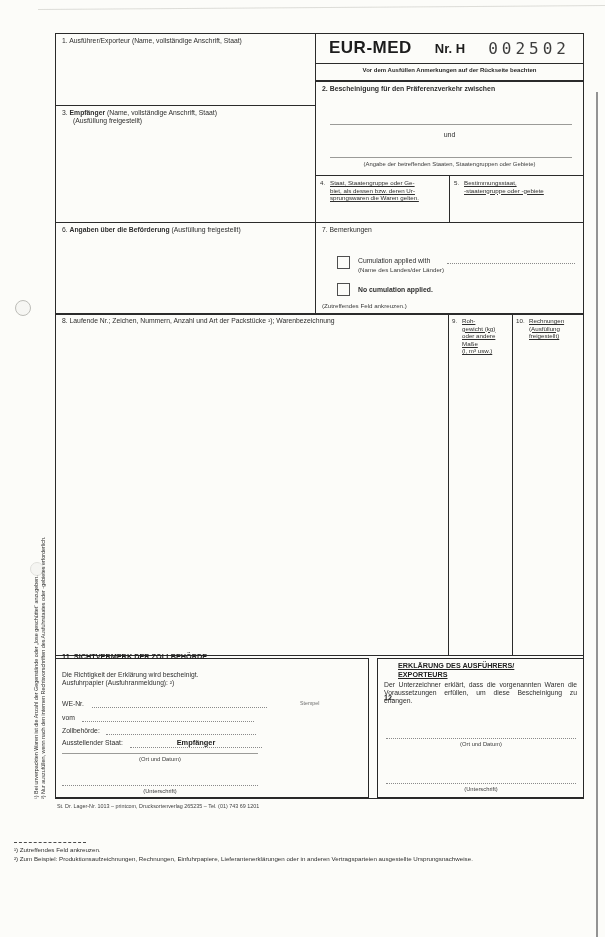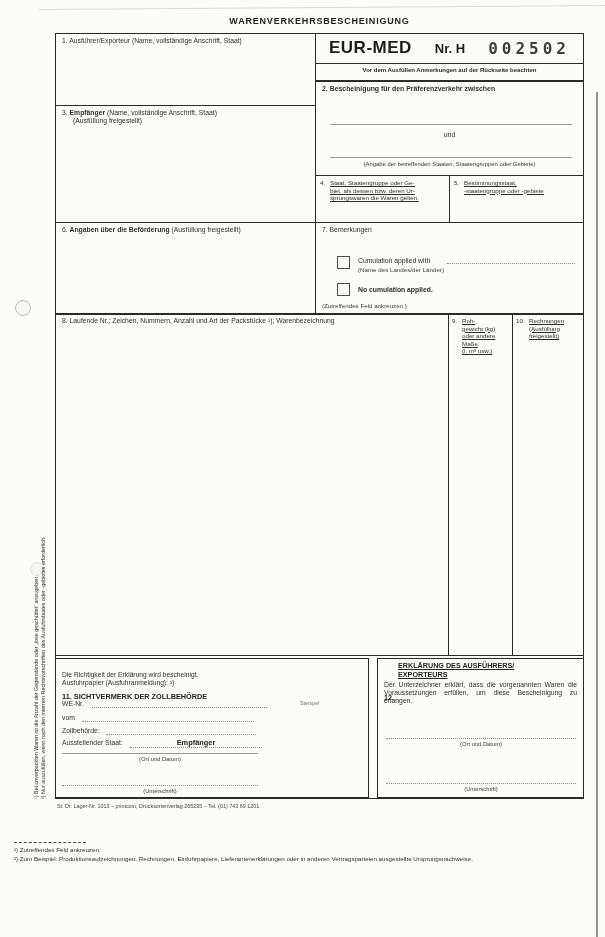--- a/index.html
+++ b/index.html
@@ -21,21 +21,20 @@
 </head>
 <body>
 
 <div class="page">
 
   <div class="abs" style="left:38px;top:7px;width:567px;height:1px;background:#d4d4d0;transform:rotate(-0.4deg);opacity:.8;"></div>
   <div class="abs" style="left:596px;top:92px;width:2px;height:845px;background:#707070;opacity:.75;"></div>
   <div class="hole" style="left:15px;top:300px;width:14px;height:14px;border:1.5px solid #bdbdb8;background:#f6f6f3;"></div>
   <div class="hole" style="left:30px;top:562px;width:12px;height:12px;border:1px solid #d9d9d4;background:#f4f4f1;opacity:.8;"></div>
 
-  <div class="t b" style="left:55px;top:16px;width:529px;text-align:center;font-size:9px;letter-spacing:0.8px;color:#222;">WARENVERKEHRSBESCHEINIGUNG</div>
 
   <div class="abs" style="left:55px;top:33px;width:529px;height:766px;border:1.5px solid #2a2a2a;"></div>
 
   <div class="ln" style="left:315px;top:33px;width:1.4px;height:280px;"></div>
   <div class="ln" style="left:449px;top:175px;width:1.4px;height:47px;"></div>
   <div class="ln" style="left:448px;top:313px;width:1.4px;height:342px;"></div>
   <div class="ln" style="left:512px;top:313px;width:1.4px;height:342px;"></div>
   <div class="ln" style="left:315px;top:63px;width:269px;height:1.4px;"></div>
   <div class="ln" style="left:315px;top:80px;width:269px;height:1.6px;"></div>
   <div class="ln" style="left:55px;top:105px;width:260px;height:1.4px;"></div>
@@ -47,21 +46,21 @@
   <div class="t" style="left:62px;top:37px;width:248px;font-size:6.8px;line-height:8px;">
     <span>1.</span>
     <span>Ausführer/Exporteur</span>
     <span>(Name, vollständige Anschrift, Staat)</span>
   </div>
   <div class="t" style="left:62px;top:50px;width:245px;height:50px;font-size:7px;"></div>
 
   <div class="t" style="left:315px;top:33px;width:269px;height:30px;display:flex;align-items:center;justify-content:space-between;padding:0 14px;">
     <span class="b" style="font-size:17px;letter-spacing:0.5px;color:#1d1d1d;">EUR-MED</span>
     <span class="b" style="font-size:13px;color:#1d1d1d;">Nr. H</span>
-    <span class="serial" style="font-size:16px;font-weight:bold;">002502</span>
+    <span class="serial" style="font-size:16px;">002502</span>
   </div>
   <div class="t b" style="left:315px;top:67px;width:269px;text-align:center;font-size:6px;color:#2a2a2a;">Vor dem Ausfüllen Anmerkungen auf der Rückseite beachten</div>
 
   <div class="t b" style="left:322px;top:85px;width:256px;font-size:6.9px;">
     <span>2.</span>
     <span>Bescheinigung für den Präferenzverkehr zwischen</span>
   </div>
   <div class="t sol" style="left:330px;top:116px;width:242px;height:9px;font-size:7px;"></div>
   <div class="t" style="left:315px;top:131px;width:269px;text-align:center;font-size:7px;">und</div>
   <div class="t sol" style="left:330px;top:149px;width:242px;height:9px;font-size:7px;"></div>
@@ -124,21 +123,21 @@
   <div class="t" style="left:452px;top:360px;width:56px;height:290px;font-size:7px;"></div>
   <div class="t" style="left:516px;top:317px;width:66px;font-size:6.2px;line-height:7.6px;display:flex;">
     <span style="width:13px;flex:none;">10.</span>
     <span class="pre">Rechnungen
 (Ausfüllung
 freigestellt)</span>
   </div>
   <div class="t" style="left:516px;top:352px;width:64px;height:298px;font-size:7px;"></div>
 
   <div class="abs" style="left:55px;top:658px;width:314px;height:140px;border:1.5px solid #282828;"></div>
-  <div class="t b" style="left:62px;top:692px;width:300px;font-size:7.3px;color:#222;">
+  <div class="t b" style="left:62px;top:652px;width:300px;font-size:7.3px;color:#222;">
     <span>11.</span>
     <span>SICHTVERMERK DER ZOLLBEHÖRDE</span>
   </div>
   <div class="t" style="left:62px;top:671px;width:300px;font-size:6.7px;">Die Richtigkeit der Erklärung wird bescheinigt.</div>
   <div class="t" style="left:62px;top:679px;width:300px;font-size:6.7px;">Ausfuhrpapier (Ausfuhranmeldung): ²)</div>
   <div class="t cap" style="left:300px;top:700px;font-size:5.3px;color:#6e6e6e;">Stempel</div>
 
   <div class="t" style="left:62px;top:700px;font-size:6.8px;">WE-Nr.</div>
   <div class="t dot" style="left:92px;top:699px;width:175px;height:9px;font-size:6.8px;"></div>
   <div class="t" style="left:62px;top:714px;font-size:6.8px;">vom</div>

